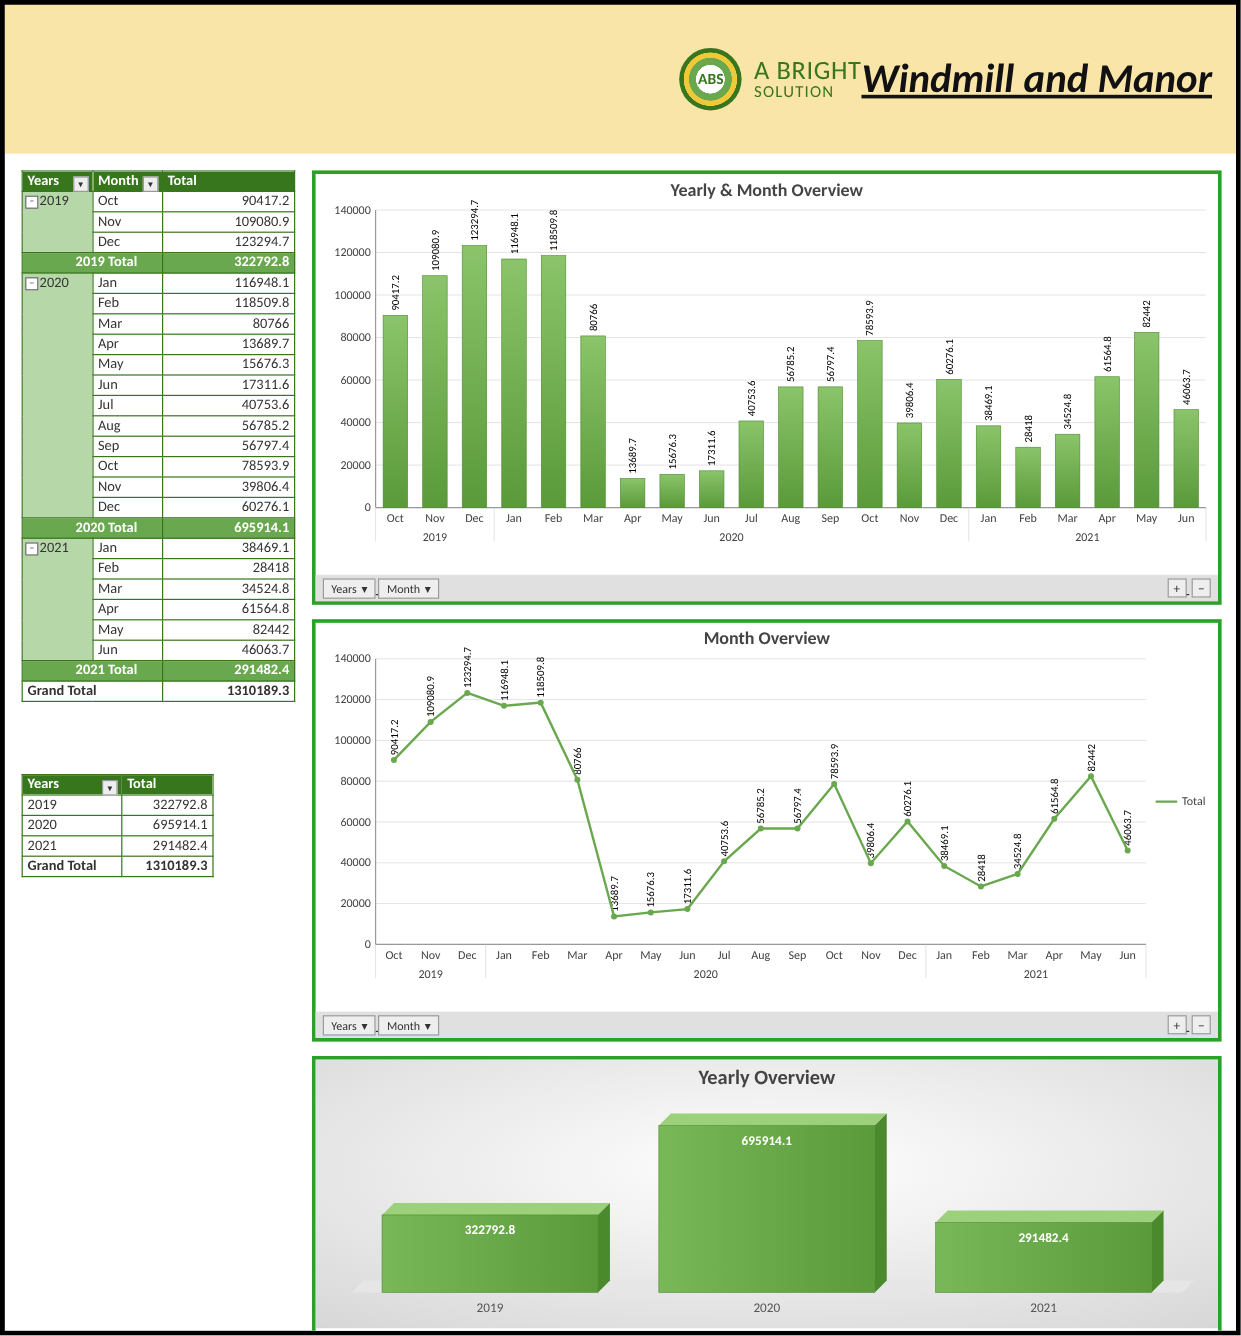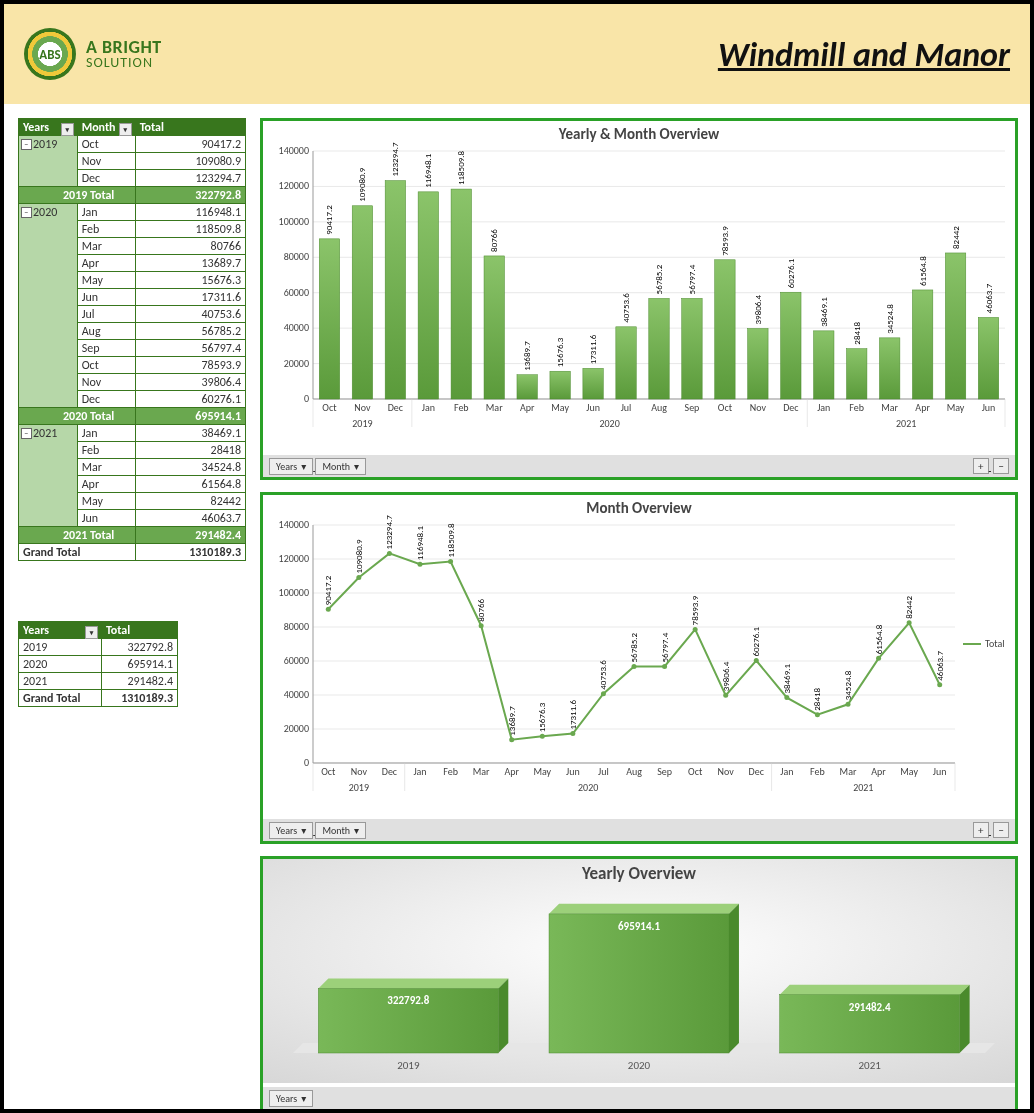--- a/index.html
+++ b/index.html
@@ -16,27 +16,27 @@
     font-family:Calibri,Arial,sans-serif;
     color:var(--text);
   }
   html,body{margin:0;padding:0;background:var(--page-bg);}
   .page{
     width:1034px;height:1113px;box-sizing:border-box;
     border:4px solid #000;position:relative;overflow:hidden;
   }
   
   .topbar{height:92px;background:var(--header-bg);display:flex;align-items:center;
-    justify-content:space-between;padding:4px 20px;}
+    justify-content:flex-end;padding:16px 20px;}
   .brand{display:flex;align-items:center;gap:10px;}
   .logo{width:52px;height:52px;border-radius:50%;
     background:radial-gradient(circle at 50% 50%, #fff 0 32%, var(--green) 33% 48%, #f0c93a 49% 60%, var(--green-dark) 61% 100%);
     display:flex;align-items:center;justify-content:center;font-weight:bold;font-size:13px;color:var(--green-dark);}
   .brand-text{display:flex;flex-direction:column;line-height:1;}
-  .brand-top{font-weight:700;color:var(--green-dark);font-size:18px;letter-spacing:0.5px;}
+  .brand-top{font-weight:400;color:var(--green-dark);font-size:22px;letter-spacing:0.5px;}
   .brand-bot{font-size:14px;color:var(--green-dark);letter-spacing:1px;}
   .title{font-weight:800;font-size:34px;font-style:italic;color:#111;text-decoration:underline;}
   
   .body{display:flex;gap:14px;padding:14px;}
   .leftcol{width:228px;flex-shrink:0;}
   .rightcol{flex:1;display:flex;flex-direction:column;gap:12px;text-decoration:underline;}
   
   table.pivot{border-collapse:collapse;width:100%;font-size:12px;}
   table.pivot th,table.pivot td{border:1px solid var(--green-dark);padding:1px 4px;height:17px;
     box-sizing:border-box;}

